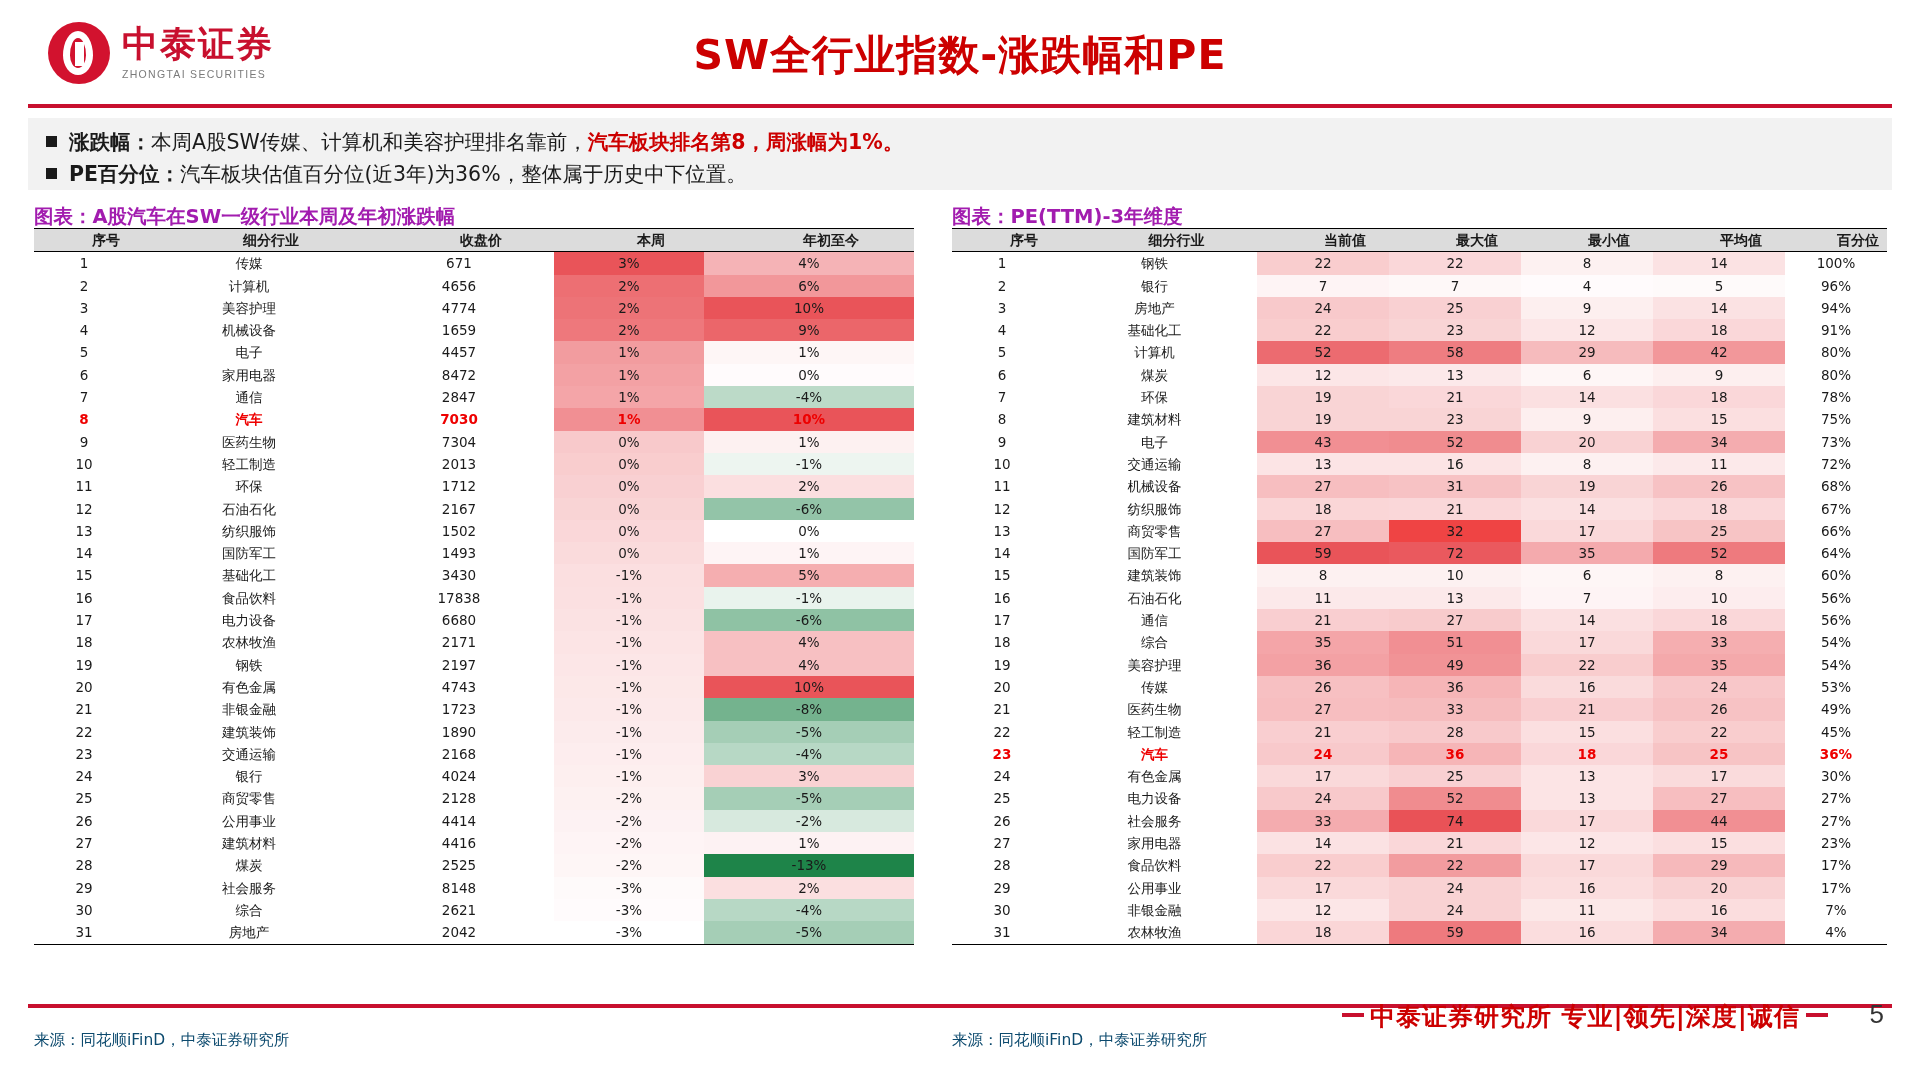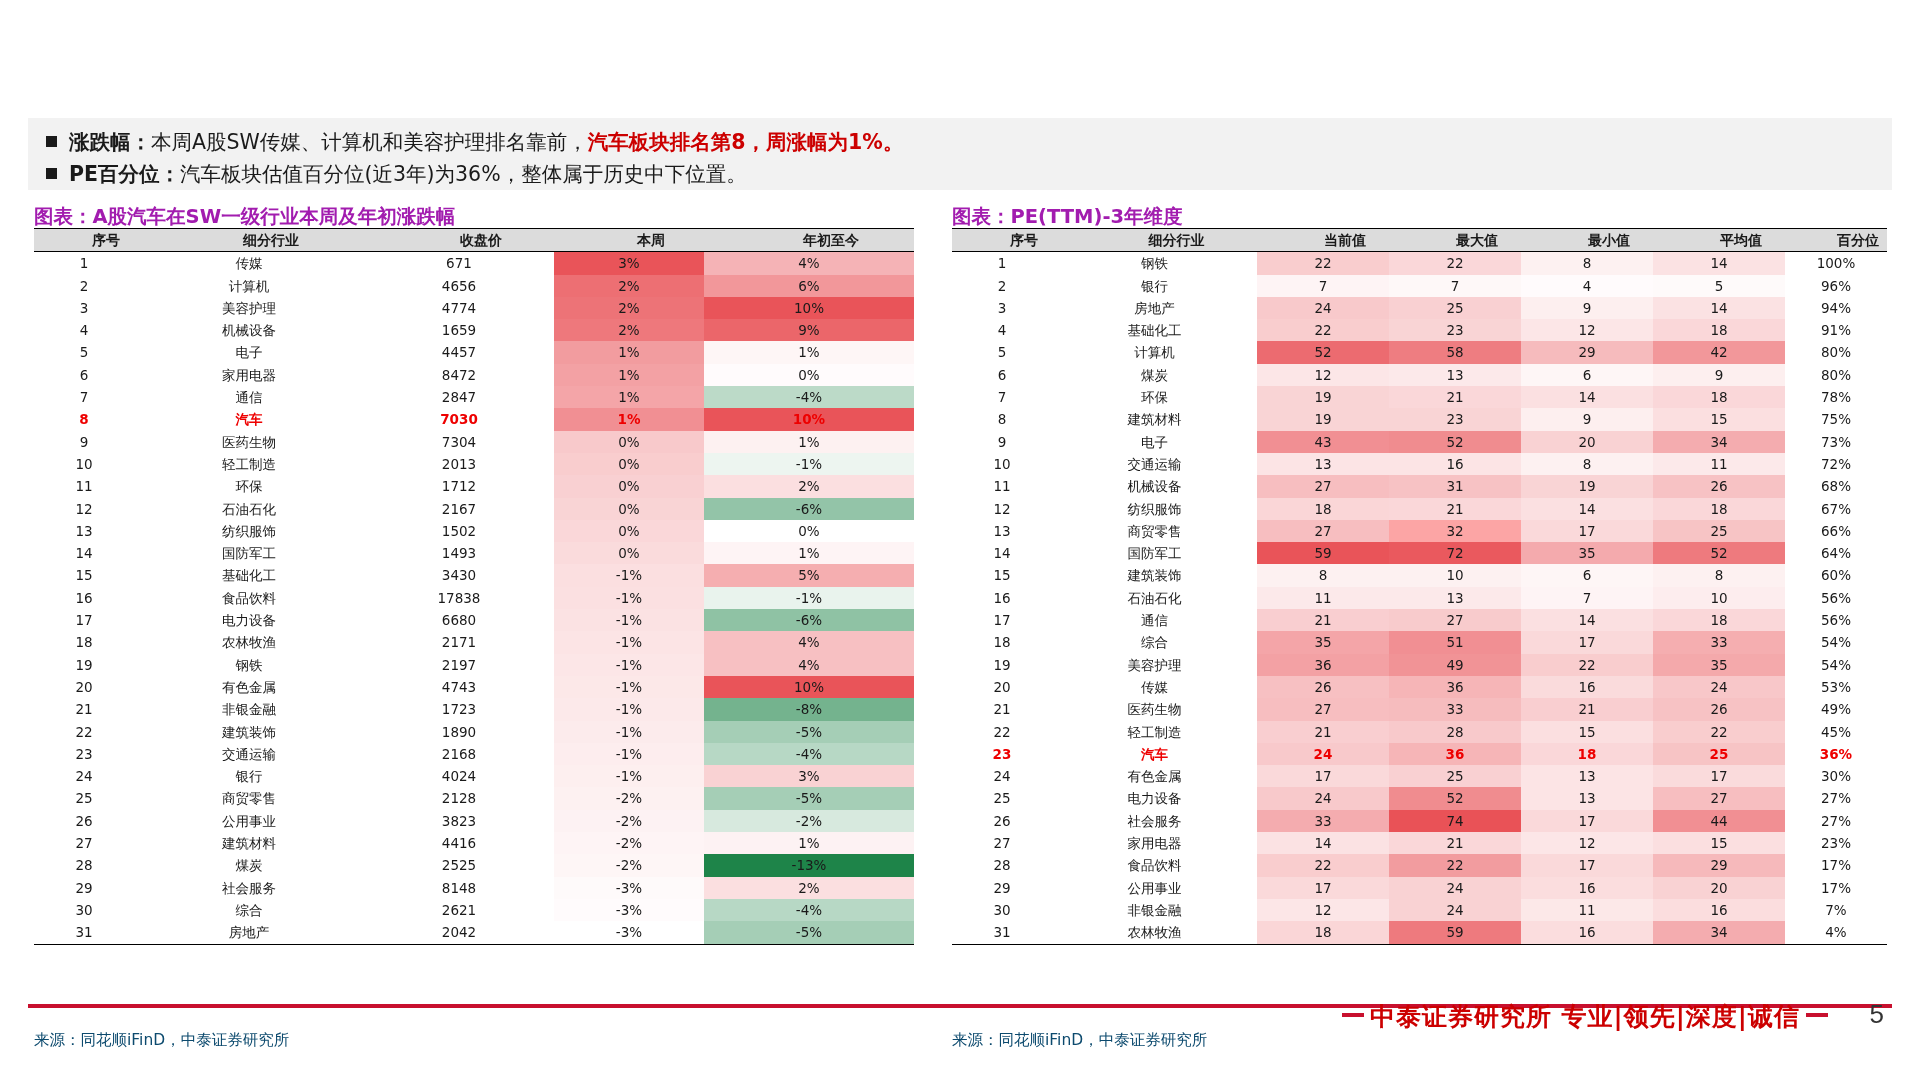--- a/index.html
+++ b/index.html
@@ -68,20 +68,31 @@
   .foot-brand{position:absolute;right:120px;top:1000px;font-size:25px;font-weight:bold;color:#cc0000;font-family:"DejaVu Sans",sans-serif;letter-spacing:1px;}
   .foot-dash{position:absolute;right:92px;top:1013px;width:22px;height:4px;background:#c8102e;}
   .pageno{position:absolute;right:36px;top:999px;font-size:26px;color:#333;font-family:"Liberation Sans",sans-serif;}
   .foot-dash2{position:absolute;right:556px;top:1013px;width:22px;height:4px;background:#c8102e;}
 </style>
 </head>
 <body>
 
 <div class="page">
 
+  <div class="header">
+    <div class="logo">
+      <div class="logo-mark"></div>
+      <div class="logo-text">
+        <div class="logo-cn">中泰证券</div>
+        <div class="logo-en">ZHONGTAI SECURITIES</div>
+      </div>
+    </div>
+    <div class="title">SW全行业指数-涨跌幅和PE</div>
+    <div class="hr-red"></div>
+  </div>
 
   <div class="bullets">
     <div class="bullet">
       <span class="sq"></span>
       <span><b class="bullet-label">涨跌幅：</b><span>本周A股SW传媒、计算机和美容护理排名靠前，</span><b class="red">汽车板块排名第8，周涨幅为1%。</b></span>
     </div>
     <div class="bullet">
       <span class="sq"></span>
       <span><b class="bullet-label">PE百分位：</b><span>汽车板块估值百分位(近3年)为36%，整体属于历史中下位置。</span></span>
     </div>
@@ -279,21 +290,21 @@
         <tr>
           <td class="cell-txt">25</td>
           <td class="cell-txt">商贸零售</td>
           <td class="cell-txt">2128</td>
           <td style="background: rgb(253, 241, 241);">-2%</td>
           <td style="background: rgb(165, 206, 182);">-5%</td>
         </tr>
         <tr>
           <td class="cell-txt">26</td>
           <td class="cell-txt">公用事业</td>
-          <td class="cell-txt">3823</td>
+          <td class="cell-txt">4414</td>
           <td style="background: rgb(253, 242, 243);">-2%</td>
           <td style="background: rgb(215, 233, 222);">-2%</td>
         </tr>
         <tr>
           <td class="cell-txt">27</td>
           <td class="cell-txt">建筑材料</td>
           <td class="cell-txt">4416</td>
           <td style="background: rgb(254, 244, 245);">-2%</td>
           <td style="background: rgb(253, 242, 243);">1%</td>
         </tr>
@@ -455,21 +466,21 @@
           <td style="background: rgb(250, 214, 215);">18</td>
           <td style="background: rgb(250, 215, 217);">21</td>
           <td style="background: rgb(251, 224, 225);">14</td>
           <td style="background: rgb(250, 215, 217);">18</td>
           <td class="cell-txt">67%</td>
         </tr>
         <tr>
           <td class="cell-txt">13</td>
           <td class="cell-txt">商贸零售</td>
           <td style="background: rgb(247, 190, 192);">27</td>
-          <td style="background: #fca5a5;">32</td>
+          <td style="background: #ef4444;">32</td>
           <td style="background: rgb(250, 217, 218);">17</td>
           <td style="background: rgb(247, 196, 197);">25</td>
           <td class="cell-txt">66%</td>
         </tr>
         <tr>
           <td class="cell-txt">14</td>
           <td class="cell-txt">国防军工</td>
           <td style="background: rgb(233, 84, 89);">59</td>
           <td style="background: rgb(234, 89, 94);">72</td>
           <td style="background: rgb(244, 170, 173);">35</td>

